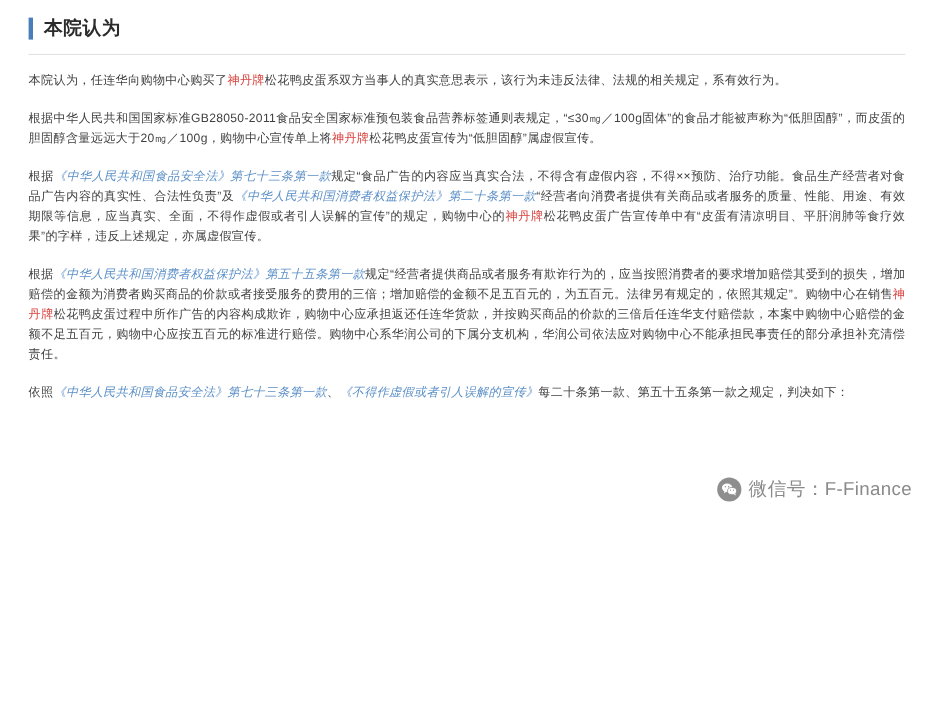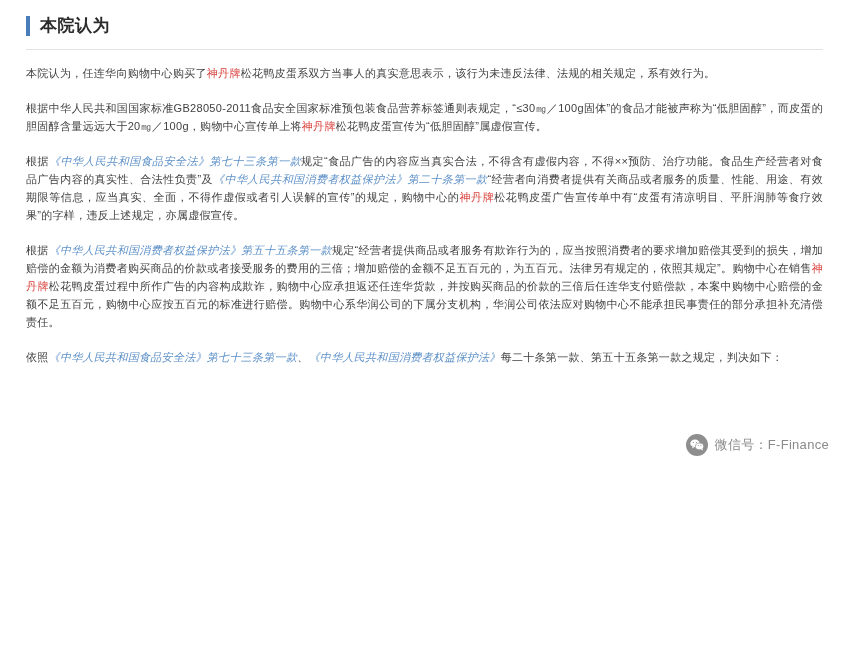--- a/index.html
+++ b/index.html
@@ -79,21 +79,21 @@
     border-radius: 50%;
     background: #8e8e8e;
     display: flex;
     align-items: center;
     justify-content: center;
     margin-right: 7px;
     flex: 0 0 auto;
   }
   .wechat-icon svg { display: block; }
   .watermark-text {
-    font-size: 13px;
+    font-size: 17px;
     color: #8a8a8a;
     letter-spacing: 0.3px;
     white-space: nowrap;
   }
 </style>
 </head>
 <body>
 
 <div class="page">
 
@@ -101,21 +101,21 @@
     <div class="heading-bar"></div>
     <div class="heading-text">本院认为</div>
   </div>
   <div class="rule"></div>
 
   <div id="body-content">
       <p class="para"><span>本院认为，任连华向购物中心购买了</span><span class="red">神丹牌</span><span>松花鸭皮蛋系双方当事人的真实意思表示，该行为未违反法律、法规的相关规定，系有效行为。</span></p>
       <p class="para"><span>根据中华人民共和国国家标准GB28050-2011食品安全国家标准预包装食品营养标签通则表规定，“≤30㎎／100g固体”的食品才能被声称为“低胆固醇”，而皮蛋的胆固醇含量远远大于20㎎／100g，购物中心宣传单上将</span><span class="red">神丹牌</span><span>松花鸭皮蛋宣传为“低胆固醇”属虚假宣传。</span></p>
       <p class="para"><span>根据</span><span class="link">《中华人民共和国食品安全法》第七十三条第一款</span><span>规定“食品广告的内容应当真实合法，不得含有虚假内容，不得××预防、治疗功能。食品生产经营者对食品广告内容的真实性、合法性负责”及</span><span class="link">《中华人民共和国消费者权益保护法》第二十条第一款</span><span>“经营者向消费者提供有关商品或者服务的质量、性能、用途、有效期限等信息，应当真实、全面，不得作虚假或者引人误解的宣传”的规定，购物中心的</span><span class="red">神丹牌</span><span>松花鸭皮蛋广告宣传单中有“皮蛋有清凉明目、平肝润肺等食疗效果”的字样，违反上述规定，亦属虚假宣传。</span></p>
       <p class="para"><span>根据</span><span class="link">《中华人民共和国消费者权益保护法》第五十五条第一款</span><span>规定“经营者提供商品或者服务有欺诈行为的，应当按照消费者的要求增加赔偿其受到的损失，增加赔偿的金额为消费者购买商品的价款或者接受服务的费用的三倍；增加赔偿的金额不足五百元的，为五百元。法律另有规定的，依照其规定”。购物中心在销售</span><span class="red">神丹牌</span><span>松花鸭皮蛋过程中所作广告的内容构成欺诈，购物中心应承担返还任连华货款，并按购买商品的价款的三倍后任连华支付赔偿款，本案中购物中心赔偿的金额不足五百元，购物中心应按五百元的标准进行赔偿。购物中心系华润公司的下属分支机构，华润公司依法应对购物中心不能承担民事责任的部分承担补充清偿责任。</span></p>
-      <p class="para"><span>依照</span><span class="link">《中华人民共和国食品安全法》第七十三条第一款</span><span>、</span><span class="link">《中华人民共和国消费者权益保护法》</span><span>每二十条第一款、第五十五条第一款之规定，判决如下：</span></p>
+      <p class="para"><span>依照</span><span class="link">《中华人民共和国食品安全法》第七十三条第一款</span><span>、</span><span class="link">《不得作虚假或者引人误解的宣传》</span><span>每二十条第一款、第五十五条第一款之规定，判决如下：</span></p>
     </div>
 
   <div class="watermark">
     <span class="wechat-icon">
       <svg width="14" height="12" viewBox="0 0 14 12" aria-hidden="true">
         <ellipse cx="5" cy="4.4" rx="4.7" ry="3.8" fill="#ffffff"></ellipse>
         <polygon points="2.6,7.2 2.2,9.4 4.4,8.1" fill="#ffffff"></polygon>
         <ellipse cx="9.5" cy="7.4" rx="4.1" ry="3.3" fill="#ffffff" stroke="#8e8e8e" stroke-width="0.7"></ellipse>
         <polygon points="12.4,9.6 12.9,11.4 10.9,10.4" fill="#ffffff"></polygon>
         <circle cx="3.4" cy="3.5" r="0.6" fill="#8e8e8e"></circle>

